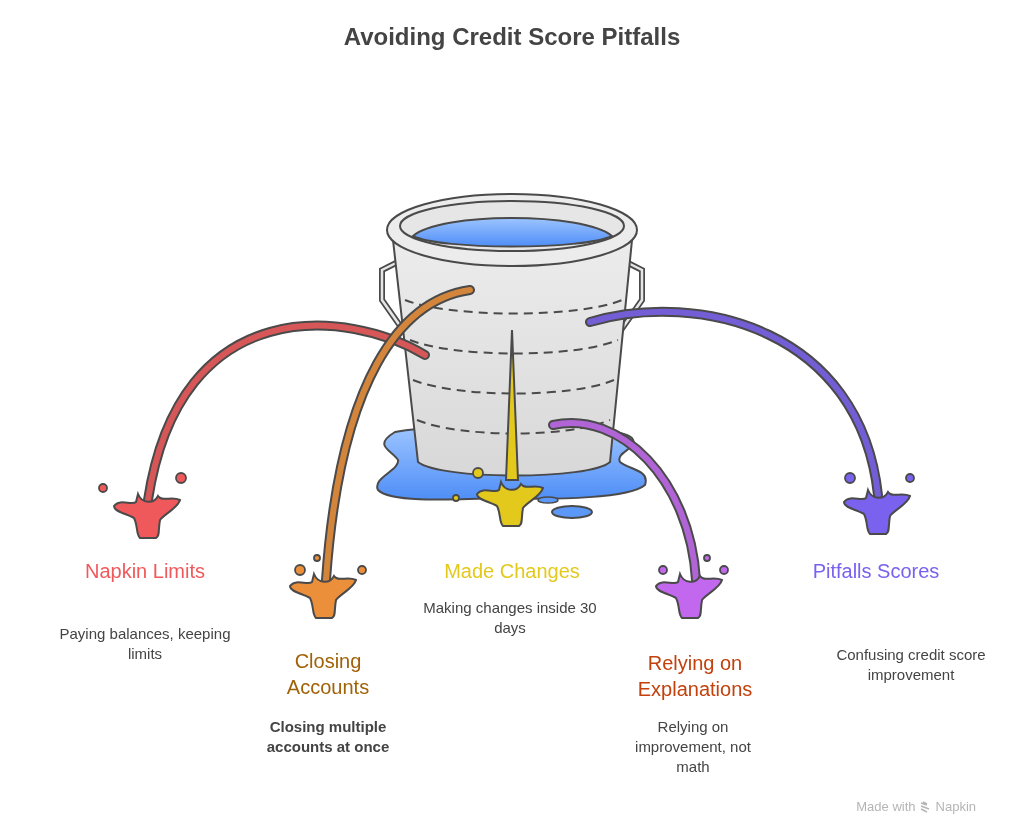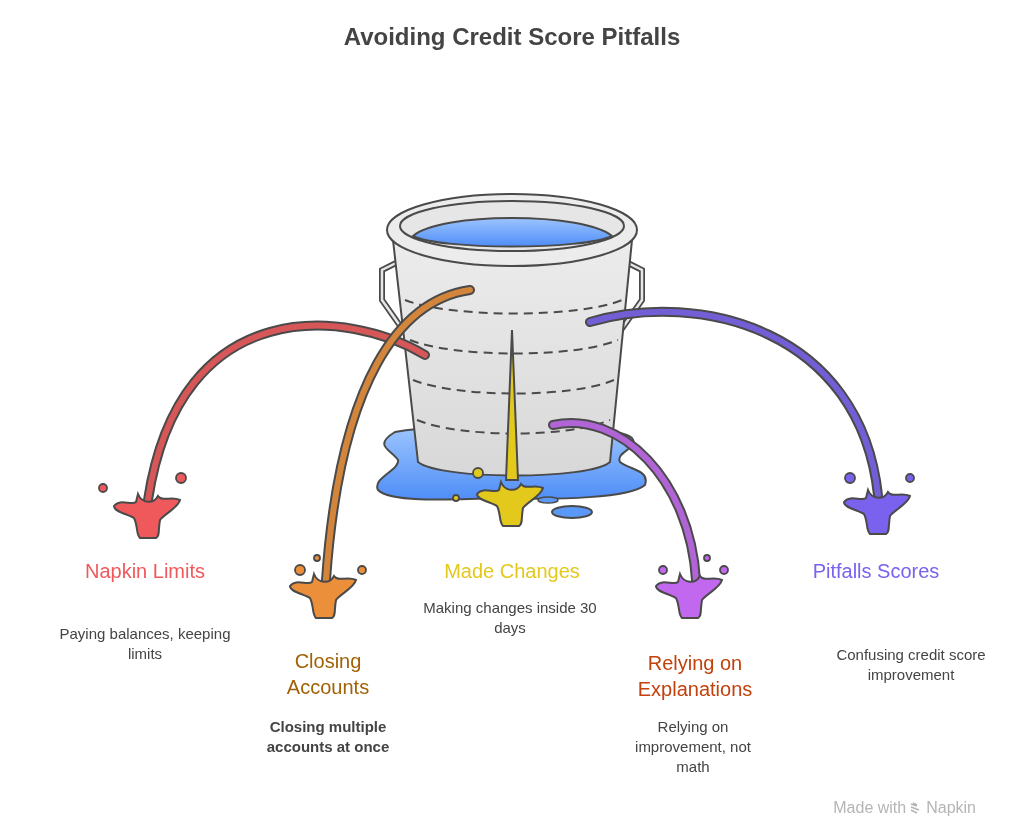--- a/index.html
+++ b/index.html
@@ -1,21 +1,21 @@
 <!DOCTYPE html>
 <html><head>
 <meta charset="utf-8">
 <style>
   html, body { margin:0; padding:0; background:#ffffff; }
   body { width:1024px; height:837px; position:relative; overflow:hidden; font-family:"Liberation Sans", sans-serif; }
   #title { position:absolute; left:0; top:14px; width:1024px; text-align:center; font-size:24px; font-weight:bold; color:#444444;margin-top:9px; }
   svg#art { position:absolute; left:0; top:0; }
   .label { position:absolute; text-align:center; font-size:20px; line-height:26px; }
   .desc { position:absolute; text-align:center; font-size:15px; line-height:20px; color:#444444; }
-  #footer { position:absolute; right:48px; top:799px; font-size:16px; color:#b5b5b5; display:flex; align-items:center; gap:4px; }
+  #footer { position:absolute; right:48px; top:799px; font-size:13px; color:#b5b5b5; display:flex; align-items:center; gap:4px; }
 </style>
 </head>
 <body>
 
 <div id="title">Avoiding Credit Score Pitfalls</div>
 
 <svg id="art" width="1024" height="837" viewBox="0 0 1024 837">
   <defs>
     <linearGradient id="gWater" x1="0" y1="0" x2="0" y2="1">
       <stop offset="0" stop-color="#9cc4ff"></stop>

